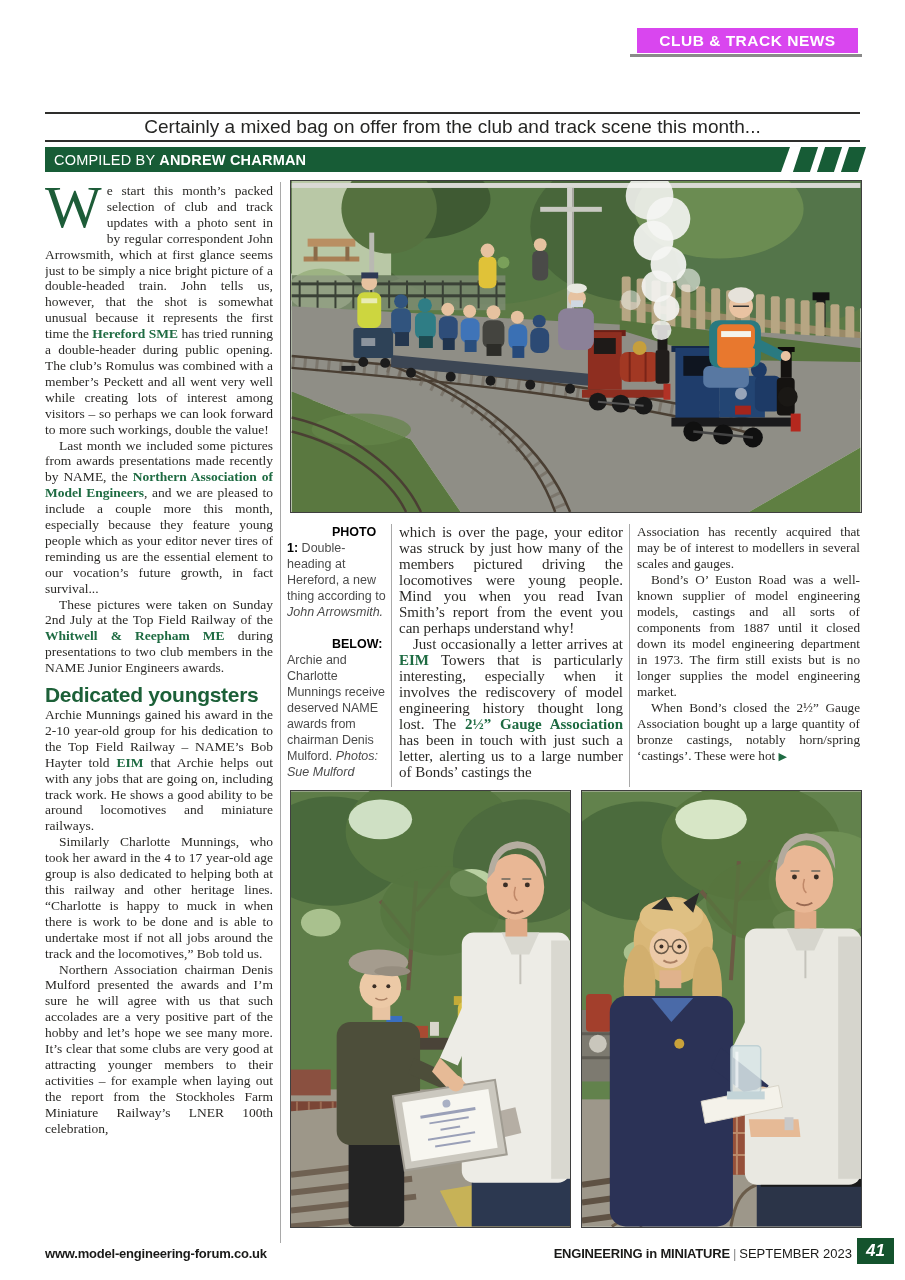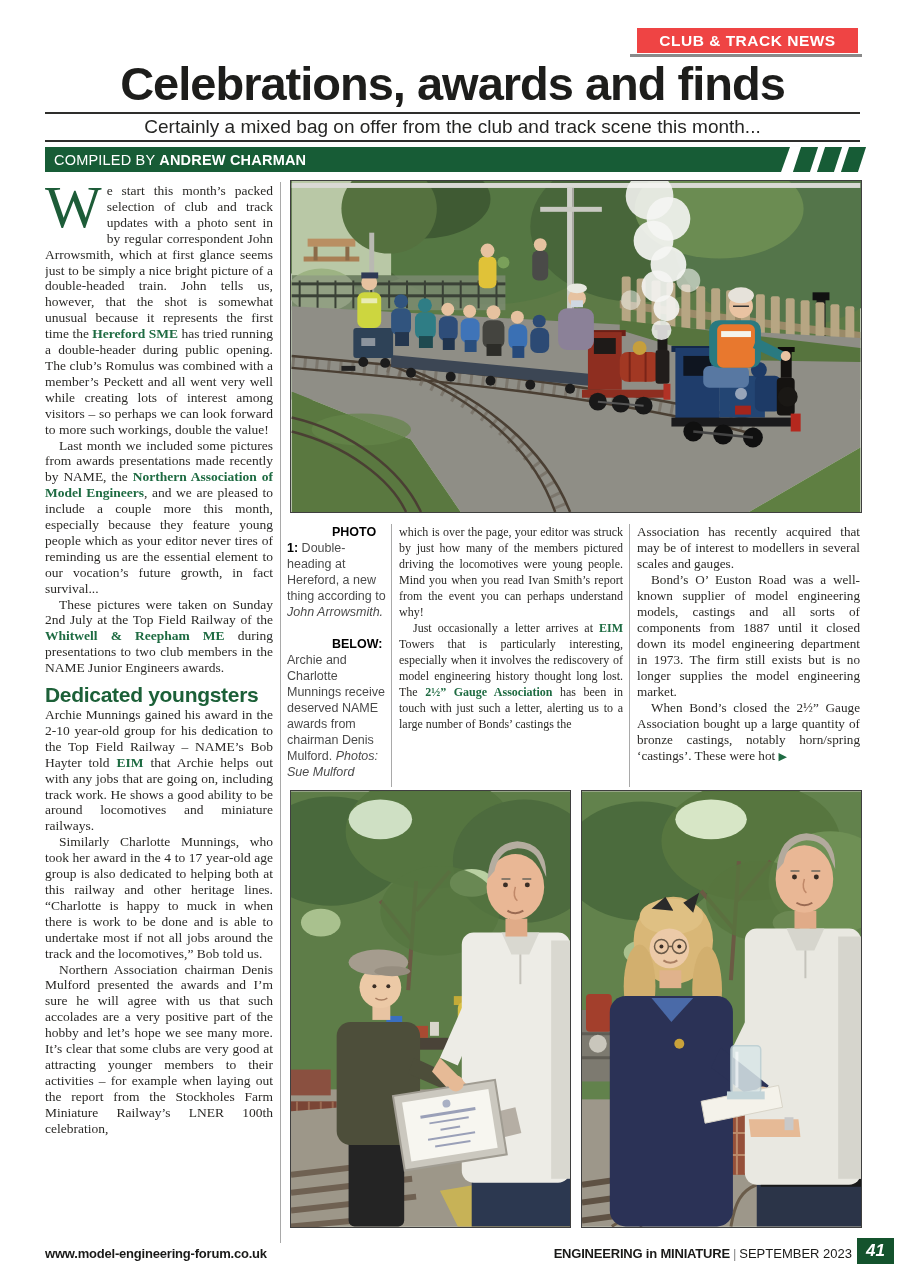--- a/index.html
+++ b/index.html
@@ -1,20 +1,20 @@
 <!DOCTYPE html>
 <html><head>
 <meta charset="utf-8">
 <style>
   html,body{margin:0;padding:0;background:#ffffff;}
   .page{position:relative;width:905px;height:1280px;background:#ffffff;overflow:hidden;
         font-family:"Liberation Serif",serif;color:#2b2a27;}
 
   
-  .badge{position:absolute;left:637px;top:28px;width:221px;height:25px;background:#ef4444;
+  .badge{position:absolute;left:637px;top:28px;width:221px;height:25px;background:#d946ef;
          display:flex;align-items:center;justify-content:center;}
   .badge span{color:#ffffff;font-family:"Liberation Sans",sans-serif;font-weight:bold;
          font-size:15.5px;letter-spacing:.5px;}
   .badge-rule{position:absolute;left:630px;top:54px;width:232px;height:3px;background:#8a8a8a;}
   .headline{position:absolute;left:45px;top:56px;width:815px;margin:0;text-align:center;
          font-family:"Liberation Sans",sans-serif;font-weight:bold;font-size:47px;
          letter-spacing:-1px;color:#1d1d1b;white-space:nowrap;}
   .rule{position:absolute;left:45px;width:815px;height:2px;background:#2e2e2c;}
   .rule-top{top:112px;}
   .rule-mid{top:140px;}
@@ -25,21 +25,21 @@
          clip-path:polygon(0 0,100% 0,calc(100% - 9px) 100%,0 100%);
          display:flex;align-items:center;padding-left:9px;box-sizing:border-box;}
   .bar-main .byline-text{color:#fff;font-family:"Liberation Sans",sans-serif;font-size:14.5px;letter-spacing:.2px;}
   .bar-main b{font-weight:bold;}
   .stripe{position:absolute;top:0;bottom:0;width:17px;background:#175c36;transform:skewX(-18deg);}
   .s1{left:752px;} .s2{left:776px;} .s3{left:800px;}
 
   
   .col{position:absolute;text-align:justify;overflow:hidden;}
   .col-left{left:45px;top:183px;width:228px;height:1056px;font-size:13.5px;line-height:15.9px;}
-  .col-middle{left:399px;top:524px;width:224px;height:263px;font-size:12px;line-height:16px;}
+  .col-middle{left:399px;top:524px;width:224px;height:263px;font-size:15px;line-height:16px;}
   .col-right{left:637px;top:524px;width:223px;height:263px;font-size:13.2px;line-height:16px;}
   .para{margin:0;}
   .para.indent{text-indent:14px;}
   .gb{color:#1e6b42;font-weight:bold;}
   .it{font-style:italic;}
   .marker{color:#1e6b42;font-size:11px;}
   .dropcap{float:left;font-size:60px;line-height:47px;height:47px;color:#1d5c38;
            margin:1px 5px 0 0;font-family:"Liberation Serif",serif;}
   .subhead{margin:11px 0 4px 0;font-family:"Liberation Sans",sans-serif;font-weight:bold;
            font-size:21px;color:#1c6038;letter-spacing:-.3px;text-align:left;}
@@ -76,21 +76,20 @@
 </head>
 <body>
 
 <div class="page">
 
   <div class="badge">
     <span>CLUB &amp; TRACK NEWS</span>
   </div>
   <div class="badge-rule"></div>
 
-  <h1 class="headline">Celebrations, awards and finds</h1>
   <div class="rule rule-top"></div>
   <div class="subtitle">Certainly a mixed bag on offer from the club and track scene this month...</div>
   <div class="rule rule-mid"></div>
 
   <div class="byline-bar">
     <div class="bar-main">
       <span class="byline-text"><span>COMPILED BY </span><b>ANDREW CHARMAN</b></span>
     </div>
     <div class="stripe s1"></div>
     <div class="stripe s2"></div>

